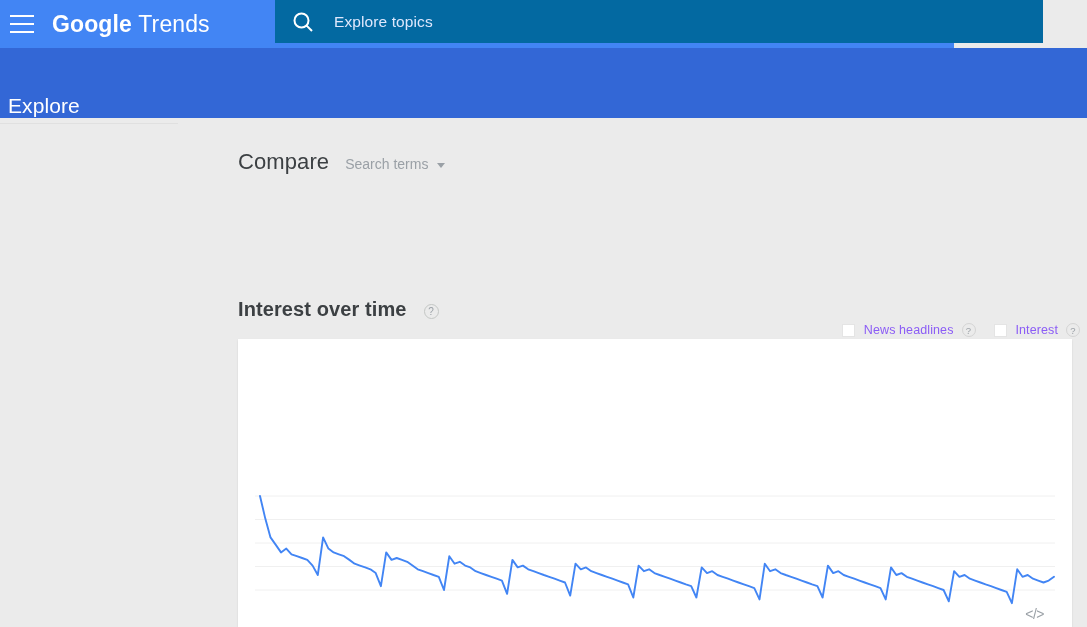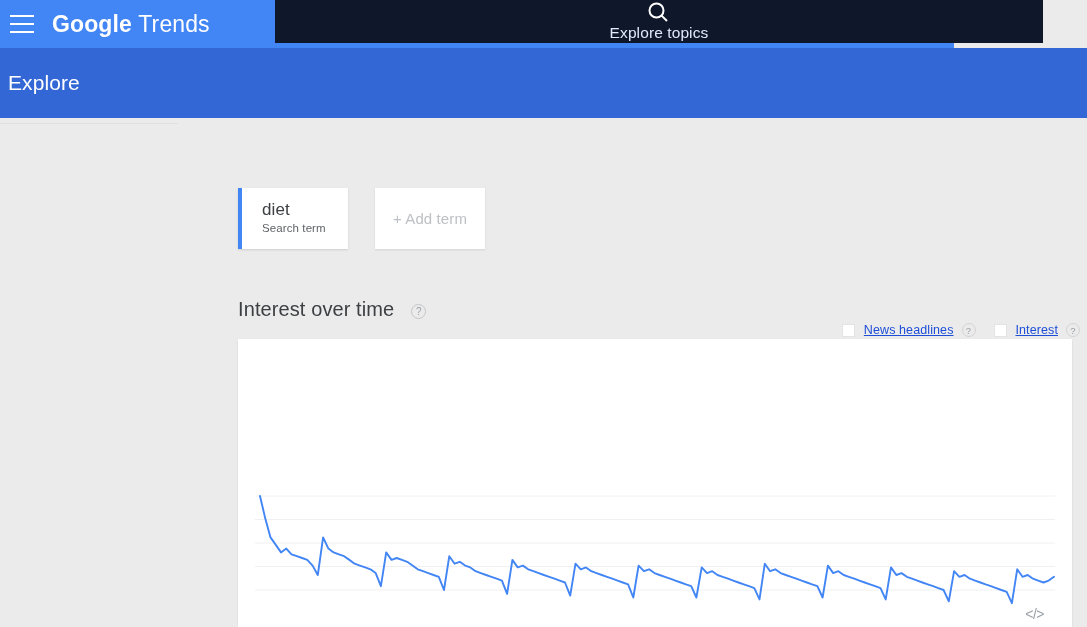--- a/index.html
+++ b/index.html
@@ -35,42 +35,41 @@
     letter-spacing: 0.1px;
     white-space: nowrap;
     user-select: none;
   }
   .brand .b-bold { font-weight: 700; }
   .brand .b-light { font-weight: 400; }
 
   .searchbox {
     position: absolute; left: 275px; top: 0;
     width: 768px; height: 43px;
-    background: #0f172a;
+    background: #0369a1;
     display: flex; align-items: center;
     cursor: text;
-    flex-direction: column;
   }
   .search-icon {
     width: 24px; height: 24px;
     margin-left: 16px; margin-right: 19px;
     flex: 0 0 auto;
   }
   .search-placeholder {
     color: #dfe8fd;
     font-size: 15.5px;
     letter-spacing: 0.1px;
   }
 
   
   .explorebar {
     position: absolute; left: 0; top: 48px;
     width: 1087px; height: 70px;
     background: #3367d6;
-    display: flex; align-items: center;
+    display: flex; align-items: flex-end;
   }
   .explore-title {
     color: #ffffff;
     font-size: 21px;
     margin-left: 8px;
     letter-spacing: 0.1px;
     font-weight: 400;
   }
   .nav-filters {
     position: absolute; left: 400px; top: 0;
@@ -158,21 +157,21 @@
     color: #bdc1c6; font-size: 15px; cursor: pointer;
     letter-spacing: 0.1px;
   }
 
   
   .iot-head {
     position: absolute; left: 238px; top: 180px;
     display: flex; align-items: center;
   }
   .iot-title {
-    font-size: 20px; color: #3c4043; font-weight: 400;
+    font-size: 20px; color: #3c4043; font-weight: 700;
     letter-spacing: 0.1px;
   }
   .help-icon {
     width: 15px; height: 15px;
     border: 1px solid #c4c7c5; border-radius: 50%;
     color: #9aa0a6; font-size: 10px;
     display: flex; align-items: center; justify-content: center;
     margin-left: 17px; cursor: pointer;
     position: relative; top: 2px;
   }
@@ -185,21 +184,21 @@
     display: flex; align-items: center;
     margin-left: 18px; cursor: pointer;
   }
   .checkbox {
     width: 13px; height: 13px;
     background: #ffffff;
     border: 1px solid #e4e4e4;
     margin-right: 9px;
   }
   .toggle-label {
-    color: #1d4ed8; font-size: 12.5px; letter-spacing: 0.1px; text-decoration: underline;
+    color: #8b5cf6; font-size: 12.5px; letter-spacing: 0.1px;
   }
   .help-icon.small {
     width: 14px; height: 14px; margin-left: 8px; top: 0;
     font-size: 9.5px; border-color: #d4d4d4;
   }
 
   
   .chart-card {
     position: absolute; left: 238px; top: 221px;
     width: 834px; height: 288px;
@@ -241,30 +240,28 @@
 
 <div class="explorebar">
   <div class="explore-title">Explore</div>
 
 </div>
 
 <div class="bodyarea">
 
   <div class="left-divider"></div>
 
-
-  <div class="term-cards">
-    <div class="term-card">
-      <div class="term-name">diet</div>
-      <div class="term-sub">Search term</div>
-    </div>
-    <div class="add-card">
-      <span>+ Add term</span>
-    </div>
-  </div>
+  <div class="compare-row">
+    <span class="compare-title">Compare</span>
+    <span class="compare-select">
+      <span>Search terms</span>
+      <span class="caret-grey"></span>
+    </span>
+  </div>
+
 
   <div class="iot-head">
     <span class="iot-title">Interest over time</span>
     <span class="help-icon">?</span>
   </div>
 
   <div class="chart-toggles">
     <div class="toggle">
       <span class="checkbox"></span>
       <span class="toggle-label">News headlines</span>

